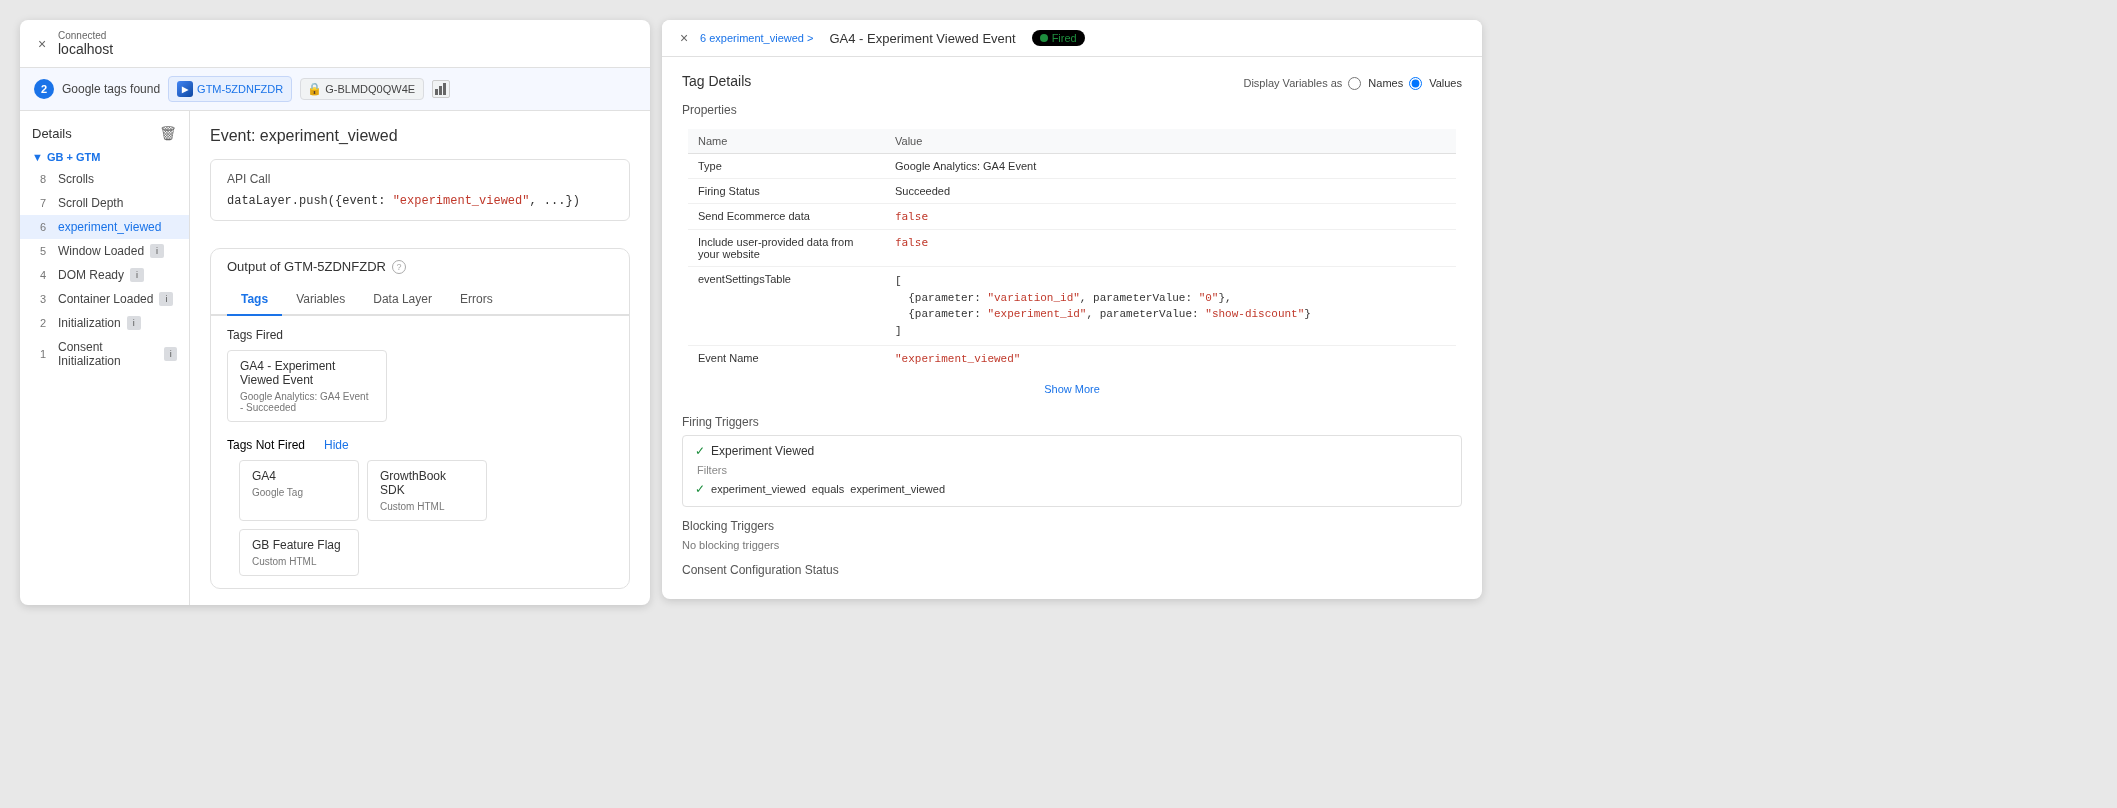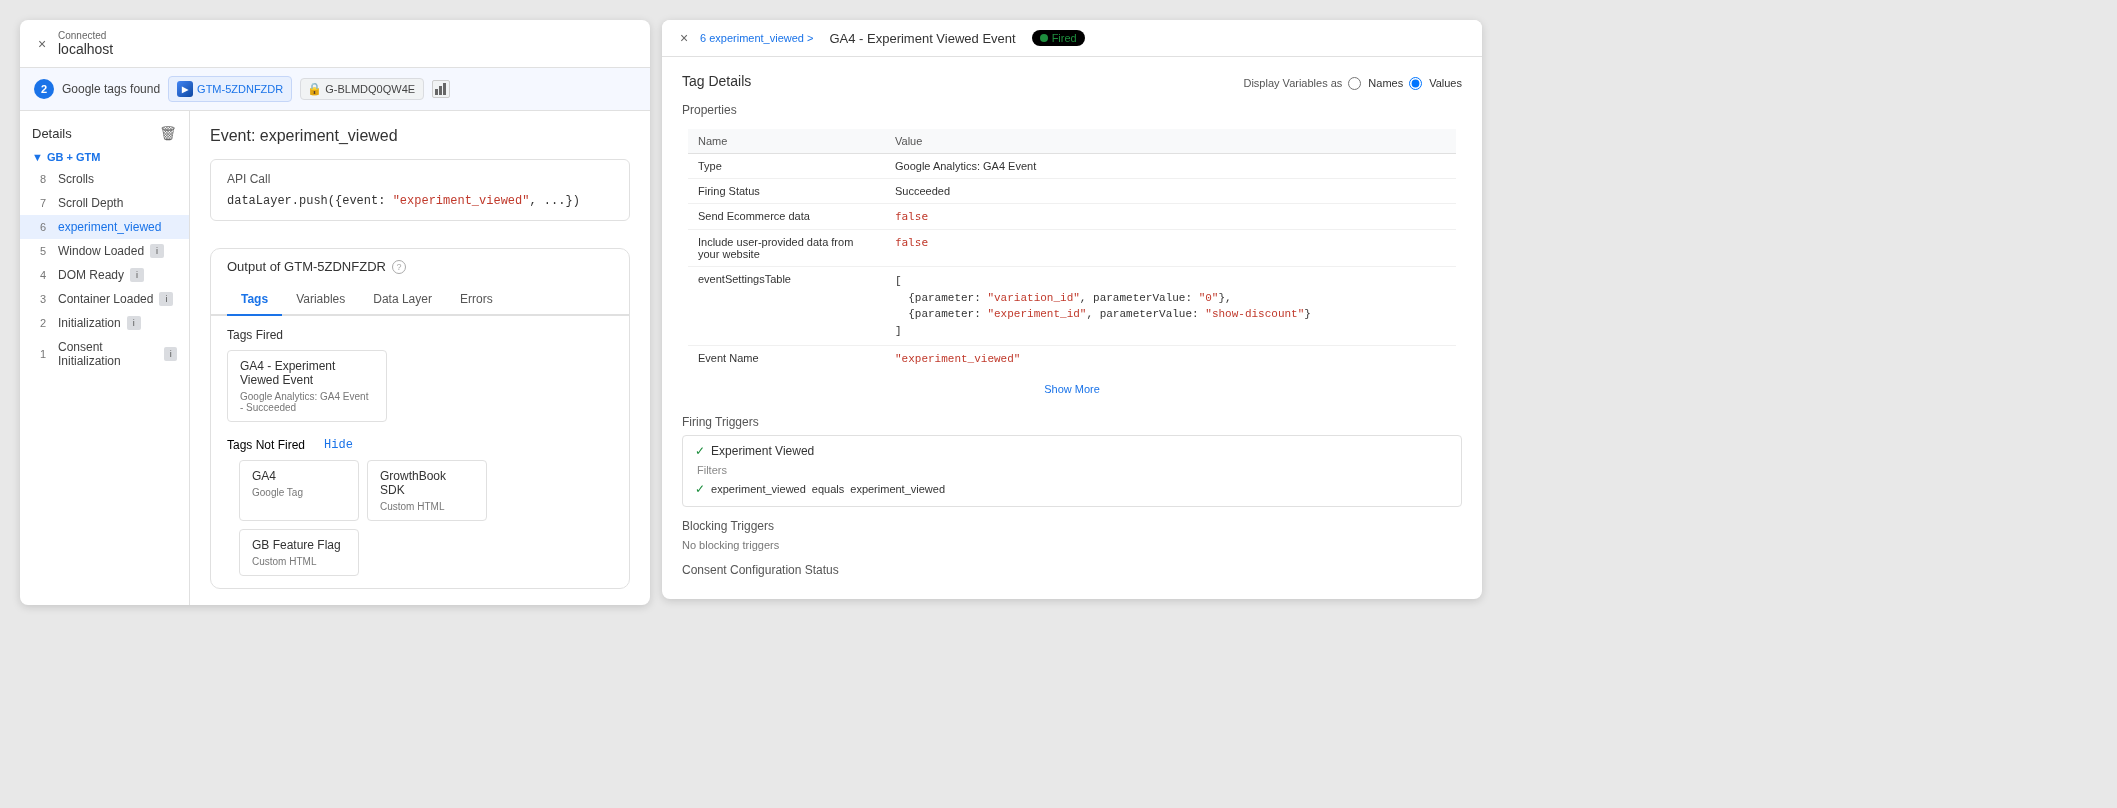--- a/index.html
+++ b/index.html
@@ -309,21 +309,20 @@
       align-items: center;
       gap: 19px;
       margin: 10px 0 8px;
     }
 
     .hide-link {
       font-size: 12px;
       color: #1a73e8;
       cursor: pointer;
       text-decoration: none;
-      font-family: Liberation Mono, monospace;
     }
 
     .not-fired-cards {
       display: flex;
       gap: 8px;
       flex-wrap: wrap;
       padding-left: 12px;
     }
 
     .not-fired-card {

